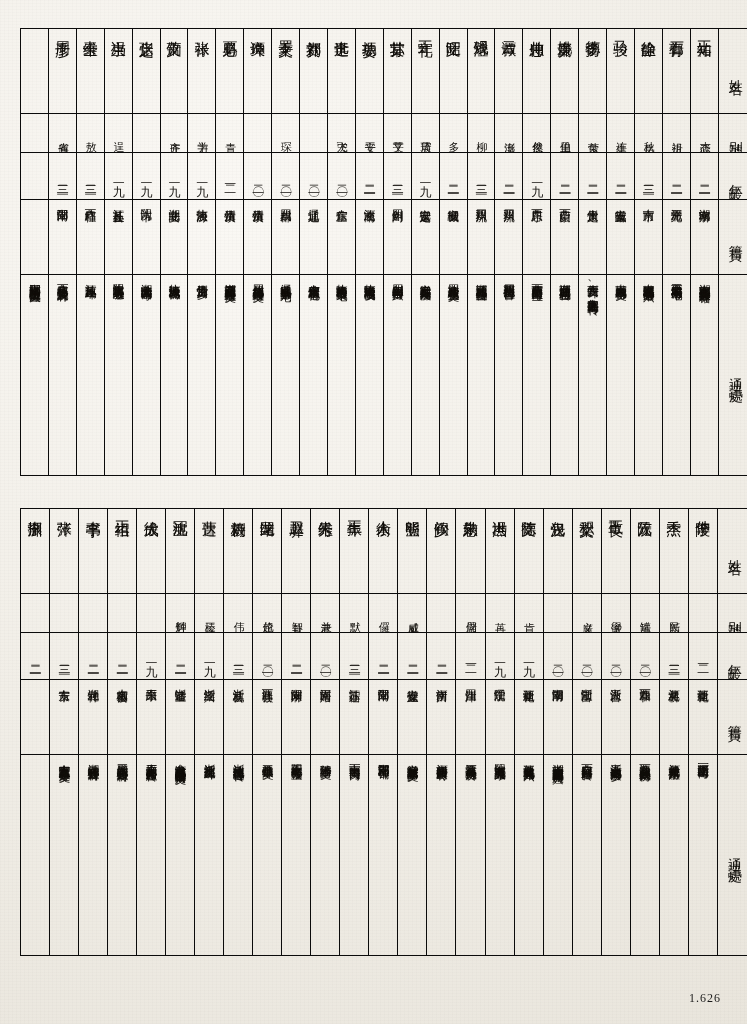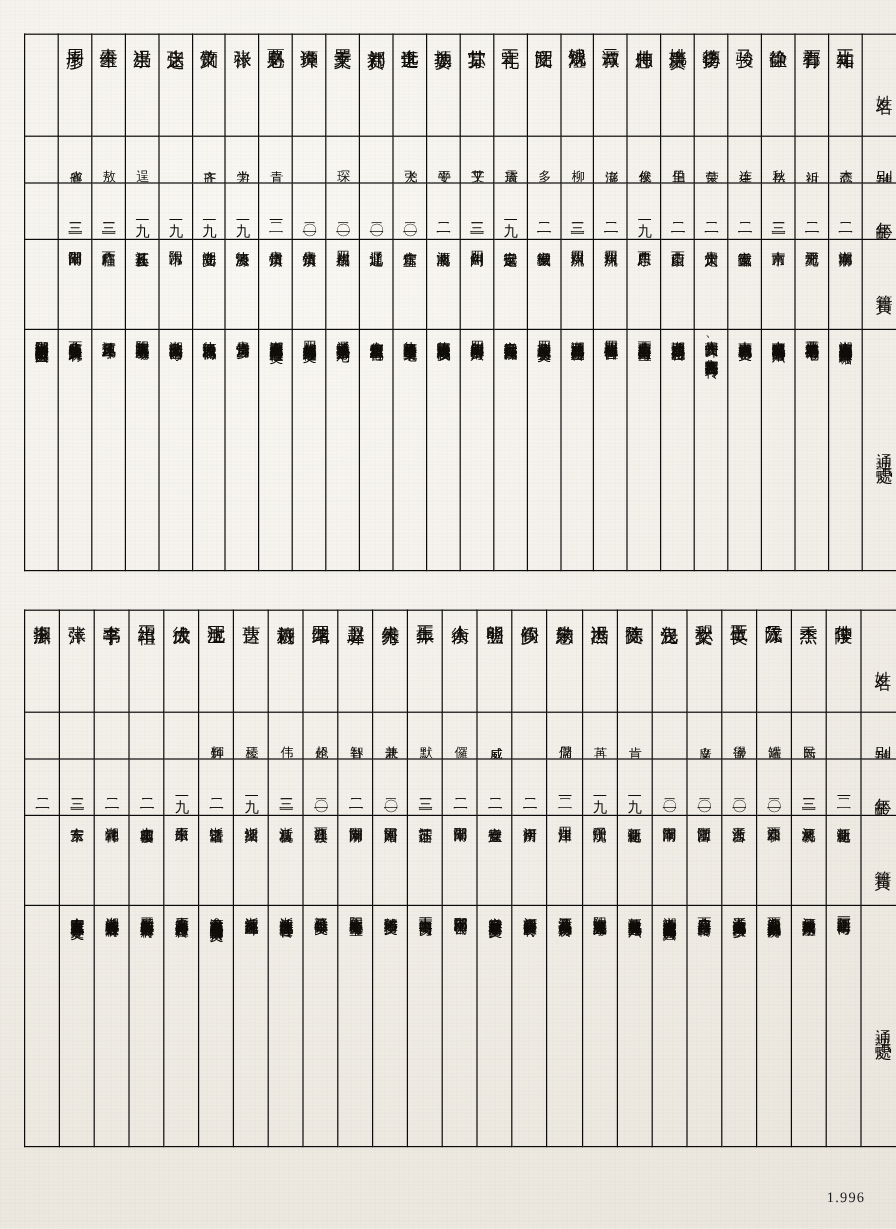--- a/index.html
+++ b/index.html
@@ -1397,14 +1397,14 @@
             <td class="hdr addr" style="width: 34px;">
               <div class="cell center">
                 <span class="v">通訊處</span>
               </div>
             </td>
           </tr>
       </tbody>
     </table>
   </div>
 
-  <div class="pagenum">1.996</div>
+  <div class="pagenum">1.626</div>
 </div>
 
 </body></html>

